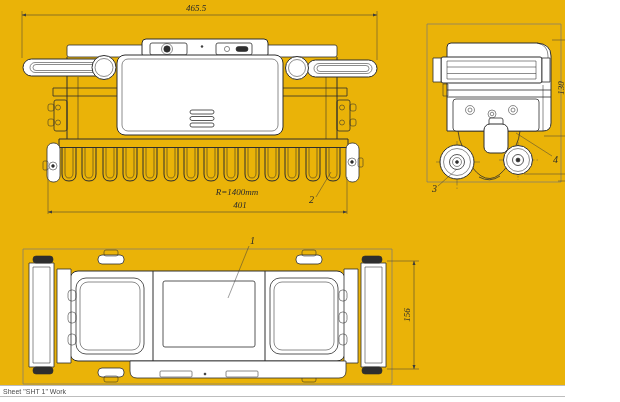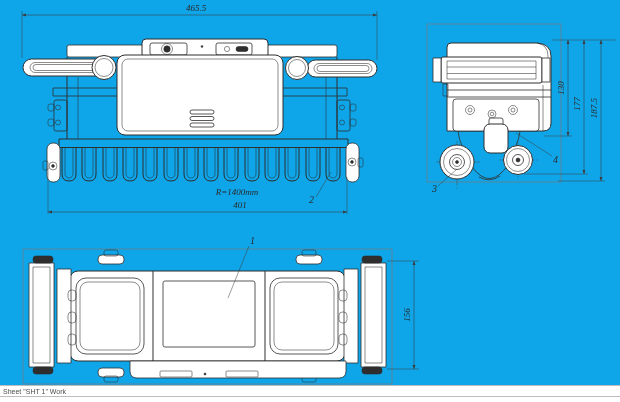--- a/index.html
+++ b/index.html
@@ -1,16 +1,16 @@
 <!DOCTYPE html>
 <html><head>
 <meta charset="utf-8">
 <style>
   html,body{margin:0;padding:0;background:#fff;}
-  .stage{position:relative;width:620px;height:402px;background:#0ea5e9;overflow:hidden;
+  .stage{position:relative;width:565px;height:402px;background:#eab308;overflow:hidden;
          font-family:"Liberation Sans",sans-serif;}
   svg{position:absolute;left:0;top:0;}
   svg *{vector-effect:non-scaling-stroke;}
   .ln{fill:none;stroke:#2e2e2e;stroke-width:1;}
   .thin{fill:none;stroke:#2e2e2e;stroke-width:.55;}
   .med{fill:none;stroke:#2e2e2e;stroke-width:.8;}
   .wh{fill:#fff;stroke:#2e2e2e;stroke-width:1;}
   .whm{fill:#fff;stroke:#2e2e2e;stroke-width:.8;}
   .dark{fill:#2e2e2e;stroke:#2e2e2e;stroke-width:.6;}
   .frame{fill:none;stroke:#7a7a7a;stroke-width:.7;}

